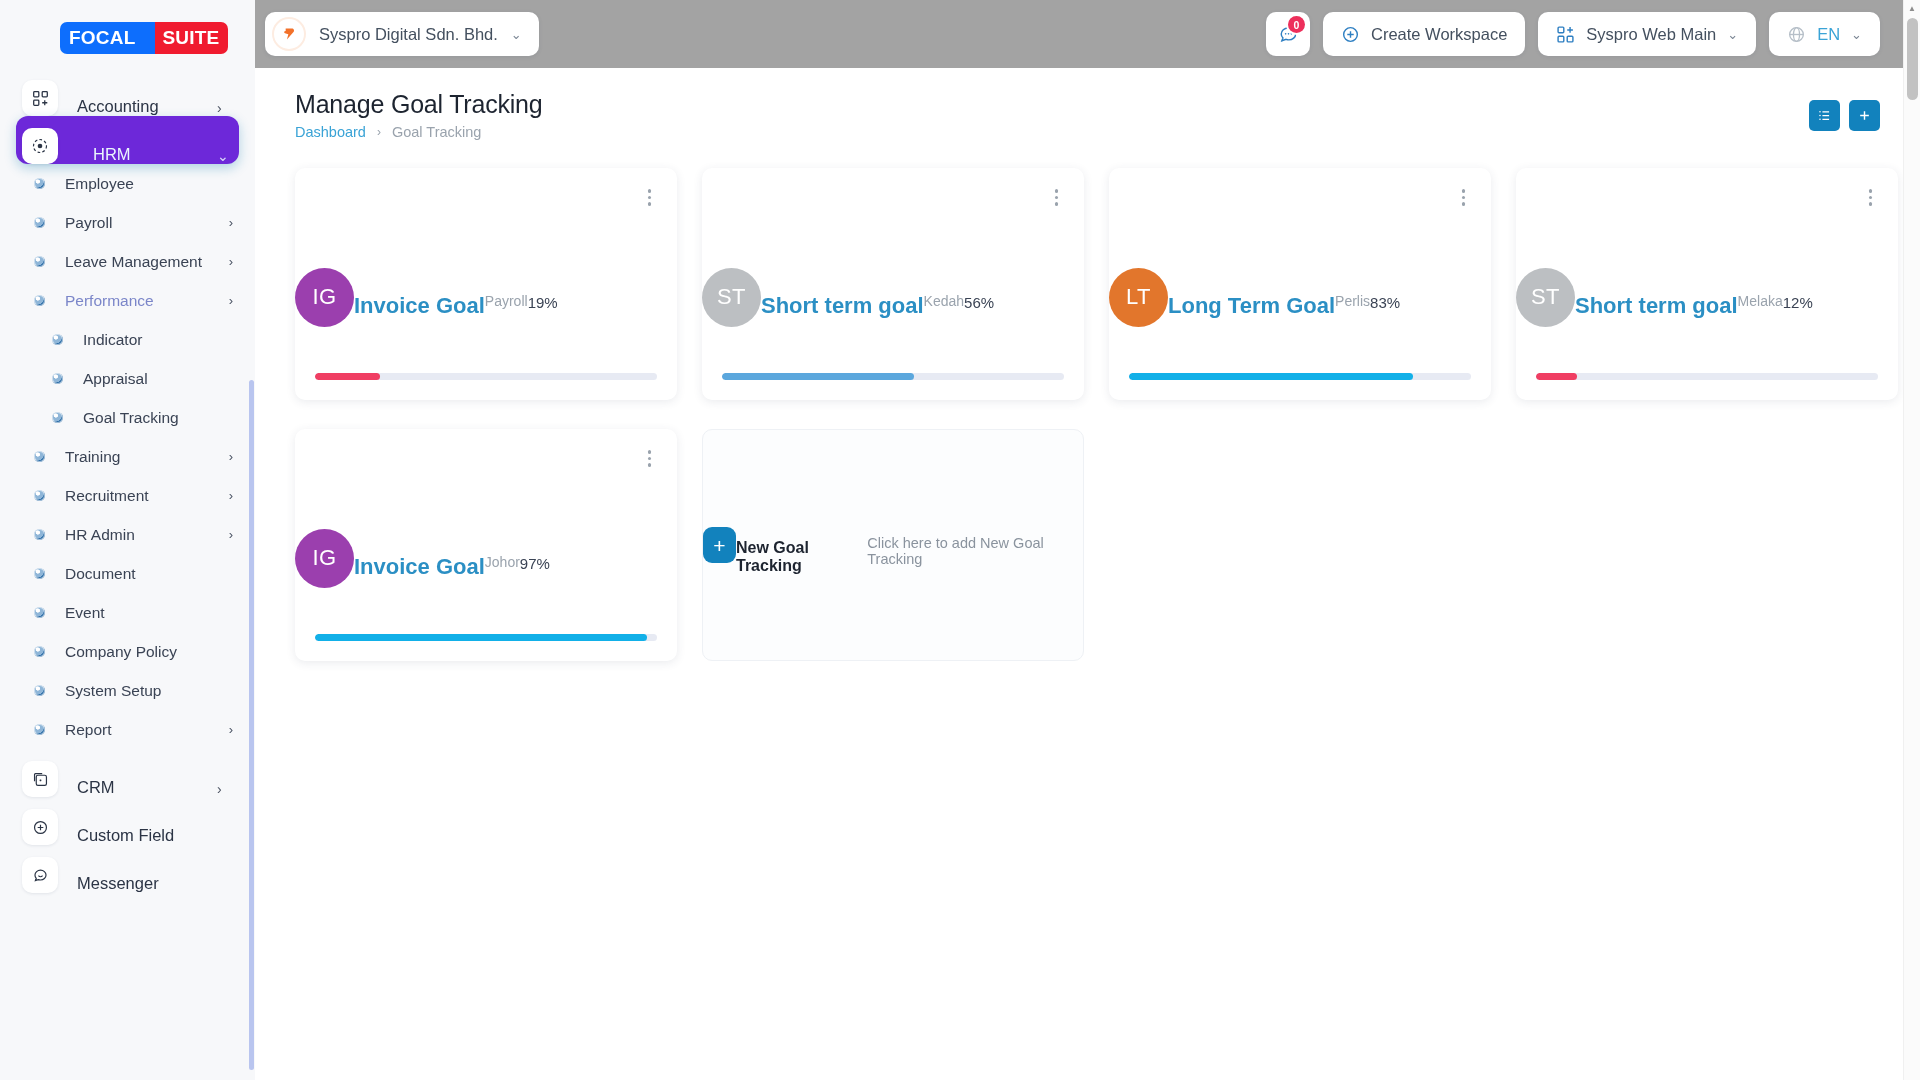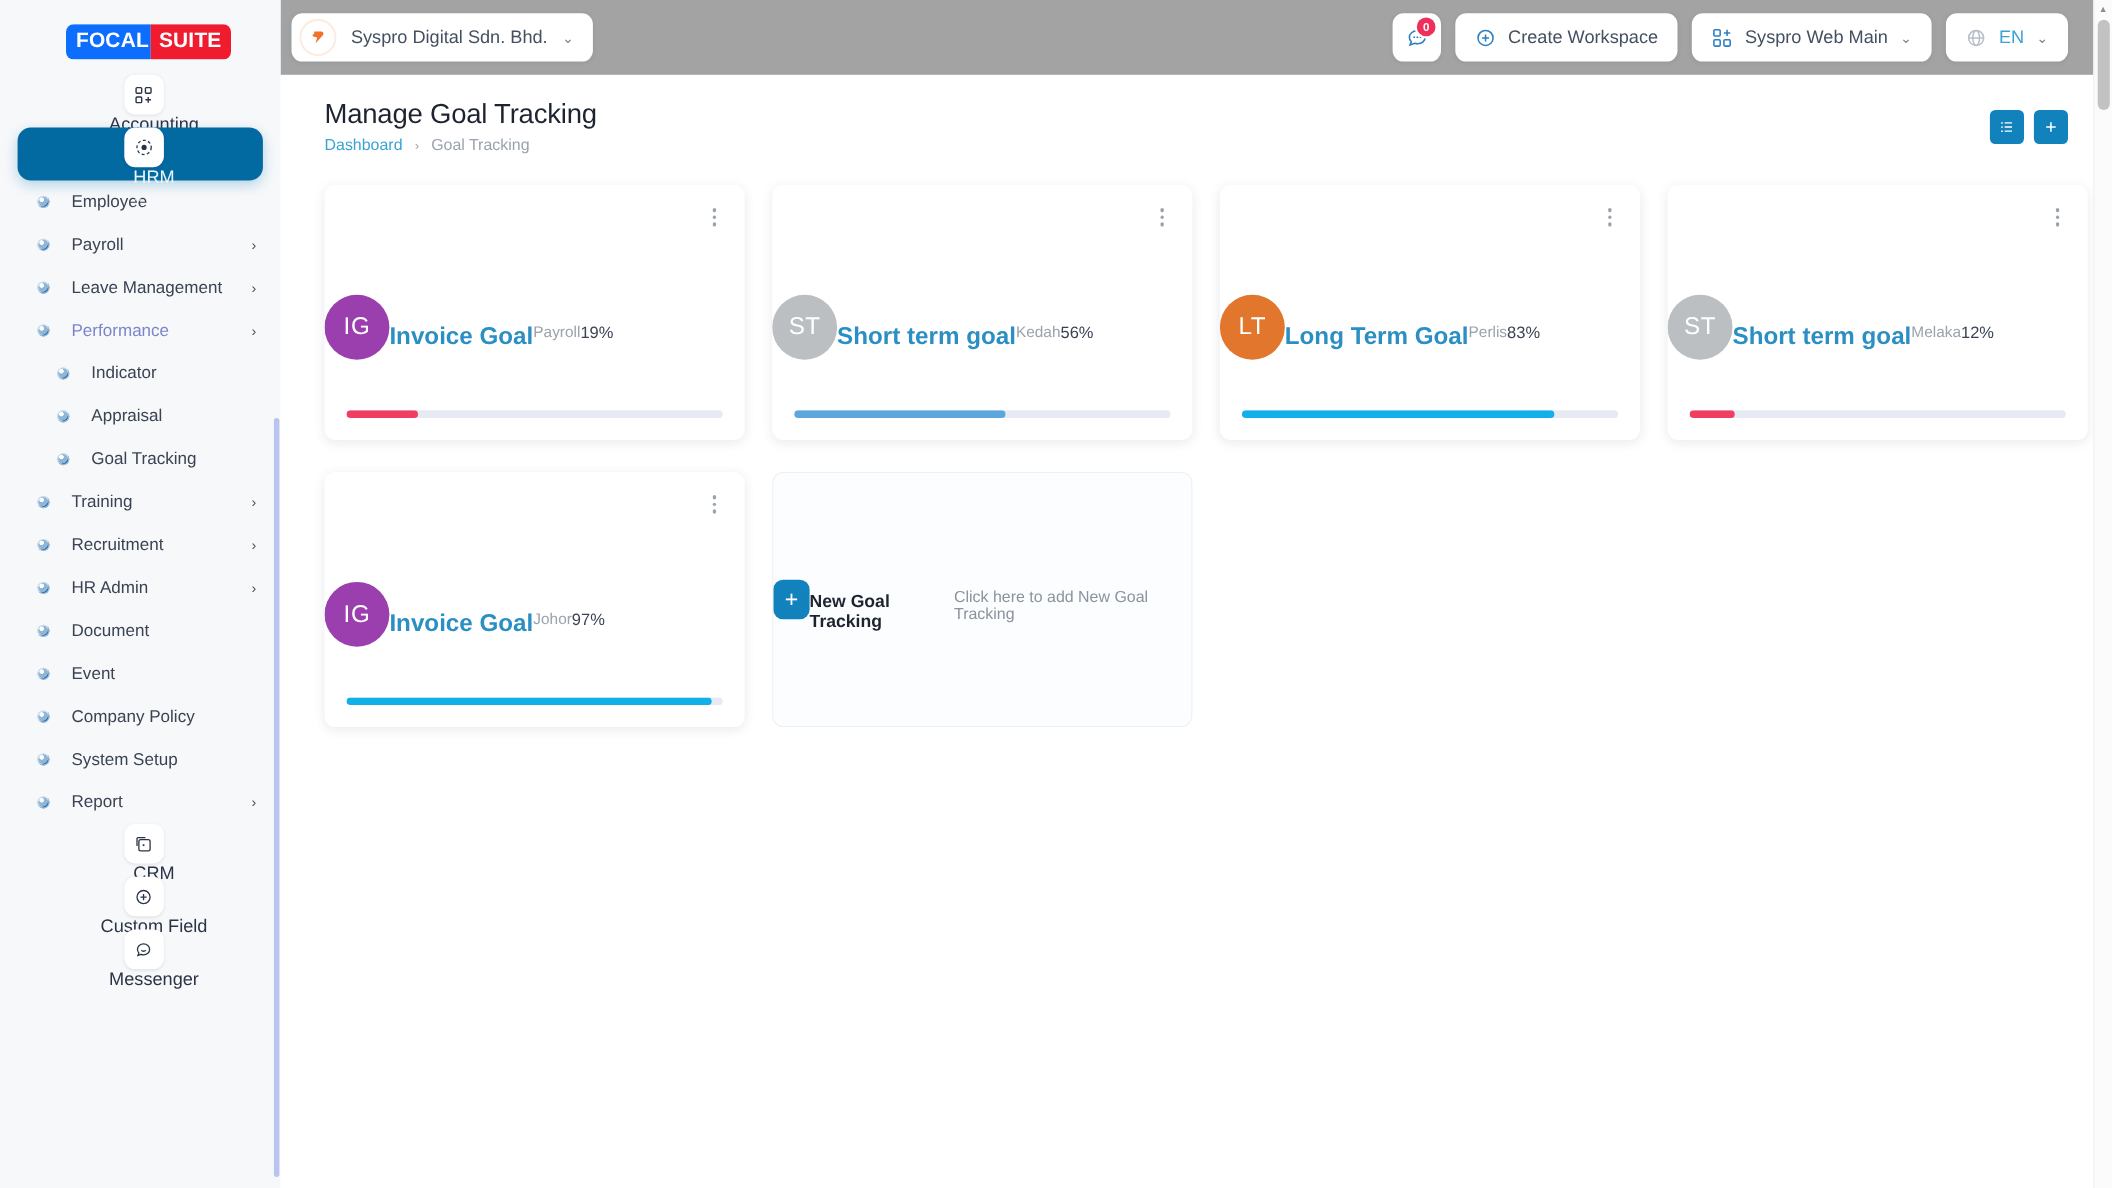--- a/index.html
+++ b/index.html
@@ -18,47 +18,46 @@
     flex: 0 0 255px;
     overflow: hidden;
   }
   .logo-wrap { padding: 22px 0 10px 60px; }
   .logo {
     display: inline-flex; align-items: stretch;
     border-radius: 7px; overflow: hidden;
     font-weight: bold; font-size: 19px; letter-spacing: .2px;
     line-height: 1;
   }
-  .logo .lg-a { background: #0d6efd; color: #fff; padding: 6px 2px 7px 9px; }
+  .logo .lg-a { background: #0d6efd; color: #fff; padding: 6px 20px 7px 9px; }
   .logo .lg-b { background: #f01b2f; color: #fff; padding: 6px 9px 7px 7px; }
 
   .nav { position: relative; padding-top: 4px; }
 
   .nav-item {
     position: relative;
-    display: flex; align-items: center;
+    display: flex; align-items: flex-end;
     height: 48px;
     margin: 0 16px 0 16px;
     padding-left: 6px;
     border-radius: 12px;
     cursor: pointer;
-    flex-direction: column;
   }
   .nav-item .ic-box {
     width: 36px; height: 36px; flex: 0 0 36px;
     background: #ffffff; border-radius: 10px;
     display: flex; align-items: center; justify-content: center;
     box-shadow: 0 1px 3px rgba(40,60,90,.10);
   }
   .nav-item .lbl {
     flex: 1; margin-left: 19px;
     font-size: 16.5px; color: #2b3445;
   }
   .nav-item .chev { width: 22px; color: #2b3445; font-size: 14px; opacity: .85; }
-  .nav-item.active { background: #0369a1; box-shadow: 0 4px 12px rgba(13,122,176,.30); }
+  .nav-item.active { background: #6d28d9; box-shadow: 0 4px 12px rgba(13,122,176,.30); gap: 16px; }
   .nav-item.active .lbl { color: #eaf6fd; }
   .nav-item.active .chev { color: #eaf6fd; }
 
   
   .sub1 {
     display: flex; align-items: center;
     height: 39px; margin-left: 16px; padding-left: 18px;
     cursor: pointer;
   }
   .sub1 .dot, .sub2 .dot {

